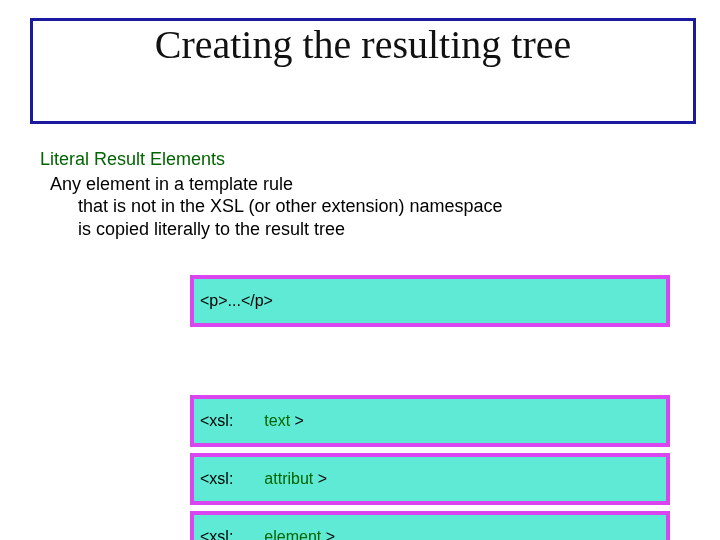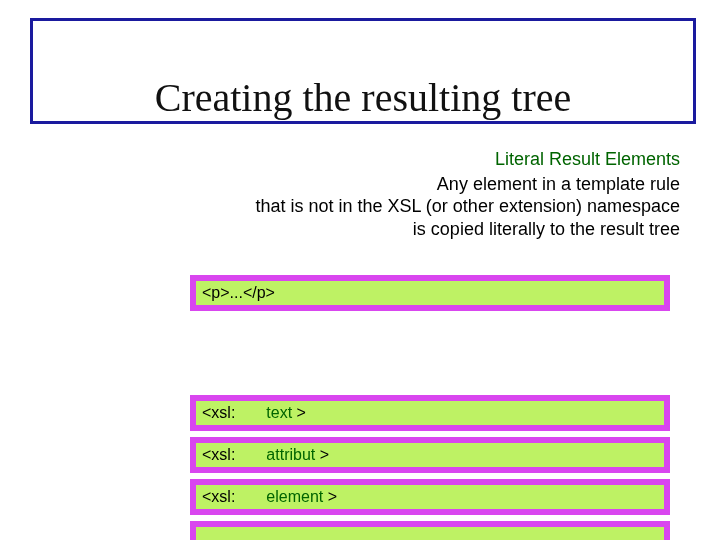--- a/index.html
+++ b/index.html
@@ -13,56 +13,55 @@
     overflow: hidden;
   }
   .title-box {
     position: absolute;
     left: 30px;
     top: 18px;
     width: 660px;
     height: 100px;
     border: 3px solid #1a1a9e;
     display: flex;
-    align-items: flex-end;
+    align-items: flex-start;
     justify-content: center;
   }
   .title-box h1 {
     margin: 0;
     font-family: "Times New Roman", Times, serif;
     font-weight: normal;
     font-size: 40px;
     color: #111;
   }
   .content {
     position: absolute;
     left: 40px;
     top: 148px;
     width: 640px;
     font-size: 18px;
     color: #000;
     line-height: 1.25;
-    text-align: right;
   }
   .section-head {
     color: #006400;
     font-size: 18px;
     margin-bottom: 2px;
   }
   .indent1 { margin-left: 10px; }
   .indent2 { margin-left: 38px; }
   .block2 {
     margin-top: 18px;
   }
   .code-box {
-    border: 6px solid #d946ef;
-    padding: 3px 6px;
+    border: 4px solid #d946ef;
+    padding: 13px 6px;
     font-size: 16px;
     font-family: Arial, Helvetica, sans-serif;
-    background: #bef264;
+    background: #5eead4;
     margin-bottom: 6px;
   }
   .code-box .kw { color: #006400; margin-left: 31px; }
   .code-col {
     position: absolute;
     left: 190px;
     width: 480px;
   }
   .code-col.first { top: 275px; }
   .code-col.second { top: 395px; }

